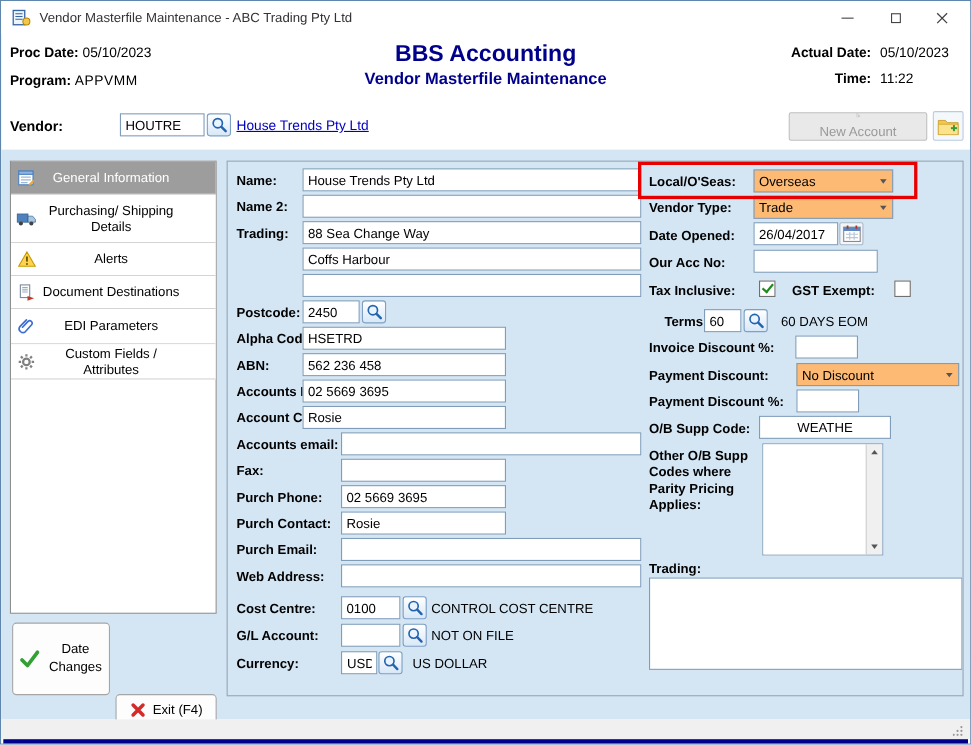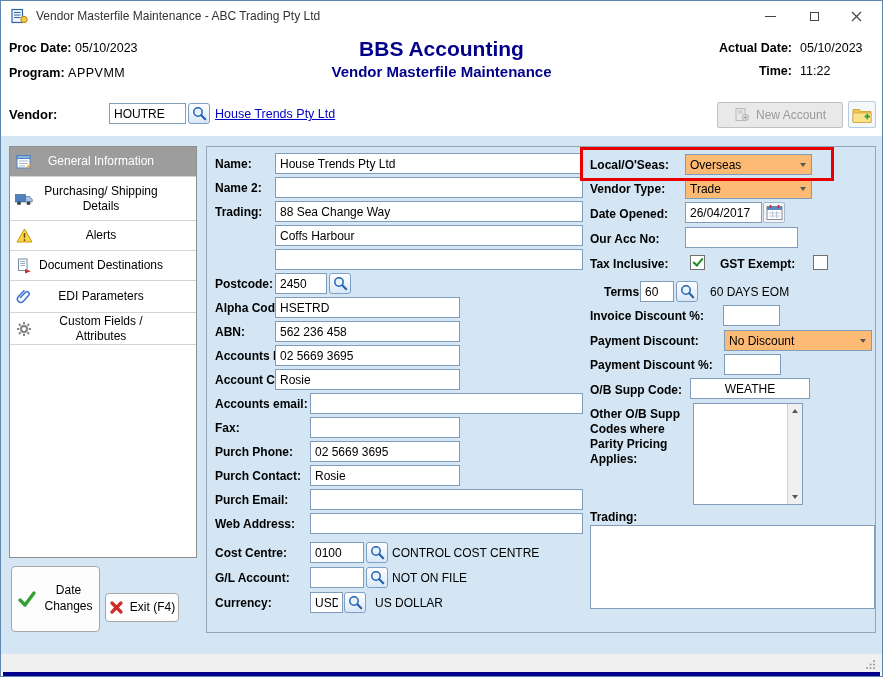--- a/index.html
+++ b/index.html
@@ -54,21 +54,21 @@
   .ta-inner { flex:1; border:none; resize:none; outline:none; font:12px "Liberation Sans", sans-serif; padding:2px 3px; }
   .vscroll { flex:0 0 15px; background:#f0f0f0; border-left:1px solid #d0d0d0; position:relative; cursor:pointer; }
   .varrow { position:absolute; left:0; width:100%; height:14px; display:flex; align-items:center; justify-content:center; }
   .tri-up { width:0; height:0; border-left:3.5px solid transparent; border-right:3.5px solid transparent; border-bottom:4.5px solid #555; }
   .tri-down { width:0; height:0; border-left:3.5px solid transparent; border-right:3.5px solid transparent; border-top:4.5px solid #555; }
 
   
   .status-region { position:absolute; left:0; top:653px; right:0; height:18px; background:#f0f0f0; }
   .bottom-strip { position:absolute; left:2px; right:2px; top:671px; height:5px; background:#00008B; }
 
-  .newacct { position:absolute; left:716px; top:101px; width:126px; height:26px; background:#e9e9e9; border:1px solid #c0c0c0; border-radius:2px; color:#9a9a9a; font-size:12px; display:flex; align-items:center; justify-content:center; gap:6px; cursor:default; }
+  .newacct { position:absolute; left:716px; top:101px; width:126px; height:26px; background:#e9e9e9; border:1px solid #c0c0c0; border-radius:2px; color:#9a9a9a; font-size:12px; display:flex; align-items:center; justify-content:center; gap:6px; cursor:default;flex-direction:column; }
   .folderbtn { position:absolute; left:847px; top:100px; width:28px; height:27px; background:#f5f8fb; border:1px solid #b8cce0; border-radius:2px; display:flex; align-items:center; justify-content:center; cursor:pointer; padding:0; }
 </style>
 </head>
 <body>
 
 <div class="window">
 
   <div class="titlebar">
     <span style="display:flex">
       <svg width="17" height="16" viewBox="0 0 17 16">
@@ -214,21 +214,21 @@
       <span class="slabel">Custom Fields / Attributes</span>
     </div>
   </div>
 
   <div class="bigbtn" style="left:10px;top:565px;width:89px;height:66px">
     <svg width="20" height="20" viewBox="0 0 20 20">
         <path d="M3 11 L8 16 L17 4" fill="none" stroke="#33a033" stroke-width="3.4" stroke-linecap="round" stroke-linejoin="round"></path>
       </svg>
     <span class="btxt" style="width:52px">Date Changes</span>
   </div>
-  <div class="bigbtn" style="left:104px;top:592px;width:74px;height:29px">
+  <div class="bigbtn" style="left:104px;top:630px;width:92px;height:29px">
     <svg width="15" height="15" viewBox="0 0 15 15">
         <path d="M3 3 L12 12 M12 3 L3 12" stroke="#d42a2a" stroke-width="3.2" stroke-linecap="round"></path>
       </svg>
     <span class="btxt">Exit (F4)</span>
   </div>
 
   <div class="form-panel">
 
     <span class="lbl" style="left:8px;top:10px">Name:</span>
     <input class="inp" style="left: 68px; top: 6px; width: 308px;" value="House Trends Pty Ltd">

